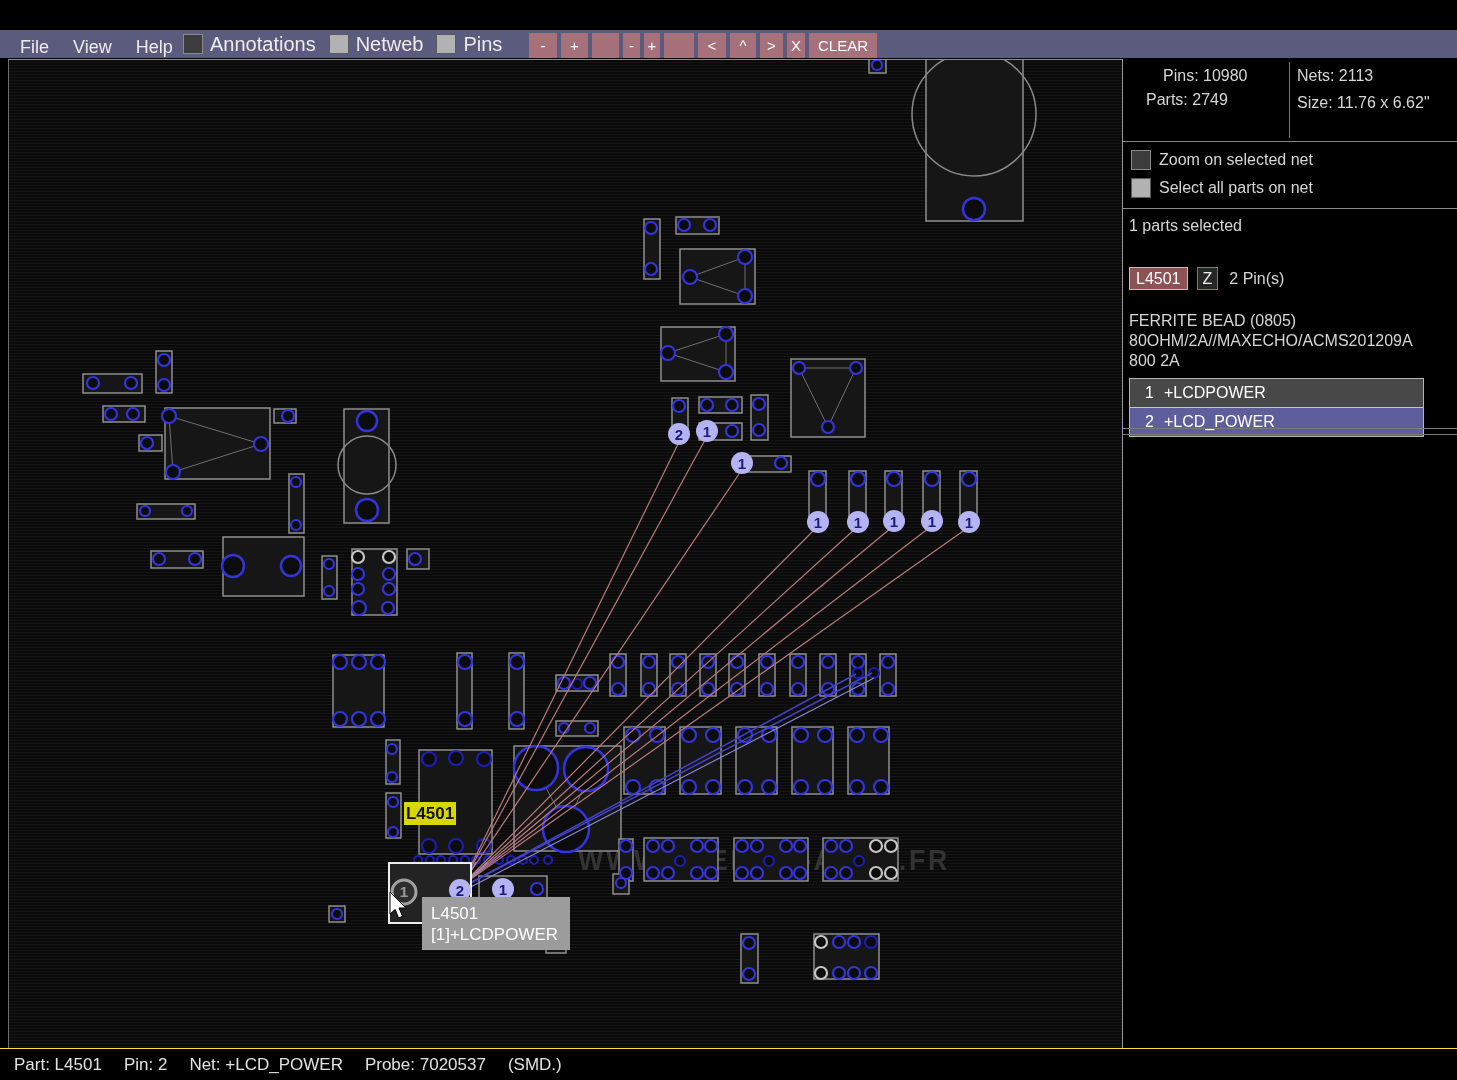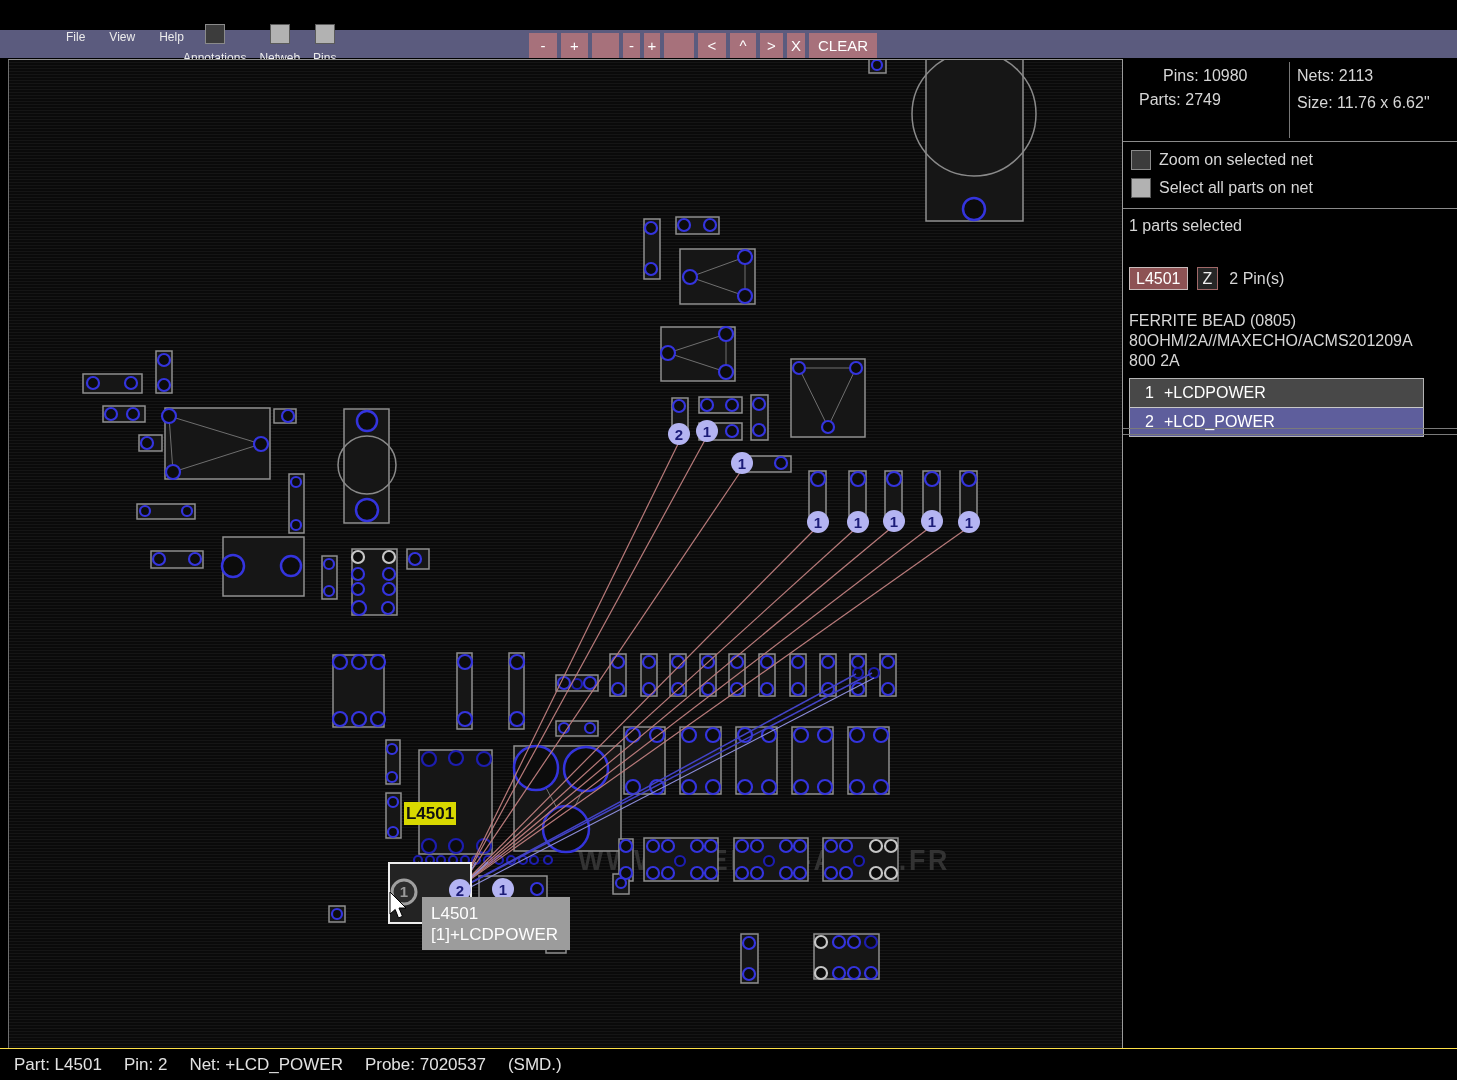--- a/index.html
+++ b/index.html
@@ -1,24 +1,24 @@
 <!DOCTYPE html>
 <html><head>
 <meta charset="utf-8">
 <style>
   html,body{margin:0;padding:0;background:#000;}
   #screen{position:relative;width:1457px;height:1080px;background:#000;overflow:hidden;
           font-family:"Liberation Sans",sans-serif;}
   
   .menubar{position:absolute;left:0;top:30px;width:1457px;height:28px;background:#5b5b7e;}
-  .menus{position:absolute;left:20px;top:0;height:28px;display:flex;gap:24px;align-items:flex-start;
-         color:#ececec;font-size:12px;margin-left:46px;}
+  .menus{position:absolute;left:20px;top:0;height:28px;display:flex;gap:24px;align-items:flex-end;
+         color:#ececec;font-size:18px;}
   .menus span{cursor:default;}
   .toggles{position:absolute;left:183px;top:0;height:28px;display:flex;align-items:center;}
-  .toggle{display:flex;align-items:center;gap:7px;margin-right:13px;color:#ececec;font-size:12px;flex-direction:column;}
+  .toggle{display:flex;align-items:center;gap:7px;margin-right:13px;color:#ececec;font-size:20px;}
   .cb{width:20px;height:20px;box-sizing:border-box;background:#3c3c3c;border:1px solid #8a8a8a;}
   .cb.checked{background:#b2b2b2;border:1px solid #5a5a5a;}
   .mbuttons{position:absolute;left:529px;top:2px;height:26px;display:flex;align-items:center;}
   .mbtn{height:25px;background:#a7717b;color:#fff;display:flex;align-items:center;justify-content:center;
         font-size:15px;margin-right:4px;}
   
   .board-area{position:absolute;left:8px;top:59px;width:1114px;height:989px;
       background:repeating-linear-gradient(to bottom,#0a0a0a 0px,#0a0a0a 2px,#151515 2px,#151515 3px);
       border-top:1px solid #8f8f8f;border-left:1px solid #6f6f6f;overflow:hidden;}
   #board-svg{position:absolute;left:0;top:0;}
@@ -26,21 +26,21 @@
       color:#111;font-size:17px;font-weight:600;display:flex;align-items:center;justify-content:center;z-index:4;}
   .tooltip{position:absolute;left:413px;top:837px;width:148px;height:53px;background:#9c9c9c;
       color:#fdfdfd;font-size:17px;padding:6px 0 0 9px;box-sizing:border-box;line-height:21px;z-index:5;}
   .cursor{position:absolute;left:380px;top:832px;z-index:6;}
   
   .sidebar{position:absolute;left:1122px;top:59px;width:335px;height:989px;background:#000;
       border-left:1px solid #9a9a9a;color:#d6d6d6;font-size:16px;}
   .stats{position:relative;height:82px;border-bottom:1px solid #8a8a8a;}
   .stats .vdiv{position:absolute;left:166px;top:3px;bottom:3px;width:1px;background:#777;}
   .stat{position:absolute;}
-  .s-pins{left:8px;top:8px;margin-left:32px;} .s-parts{left:16px;top:32px;}
+  .s-pins{left:8px;top:8px;margin-left:32px;} .s-parts{left:23px;top:32px;}
   .s-nets{left:174px;top:8px;} .s-size{left:174px;top:32px;width:155px;line-height:24px;}
   .options{border-bottom:1px solid #8a8a8a;padding:4px 0 6px 0;}
   .optrow{display:flex;align-items:center;gap:8px;padding-left:8px;height:28px;}
   .sel-summary{padding:8px 0 0 6px;height:26px;}
   .part-block{padding:24px 0 0 6px;}
   .chips{display:flex;align-items:center;}
   .chip-ref{background:#8d5254;border:1px solid #c9bcbc;color:#fff;padding:0 6px;height:21px;
             display:flex;align-items:center;}
   .chip-z{background:#262626;border:1px solid #a06868;color:#eee;padding:0 5px;height:21px;
           display:flex;align-items:center;margin-left:9px;}

